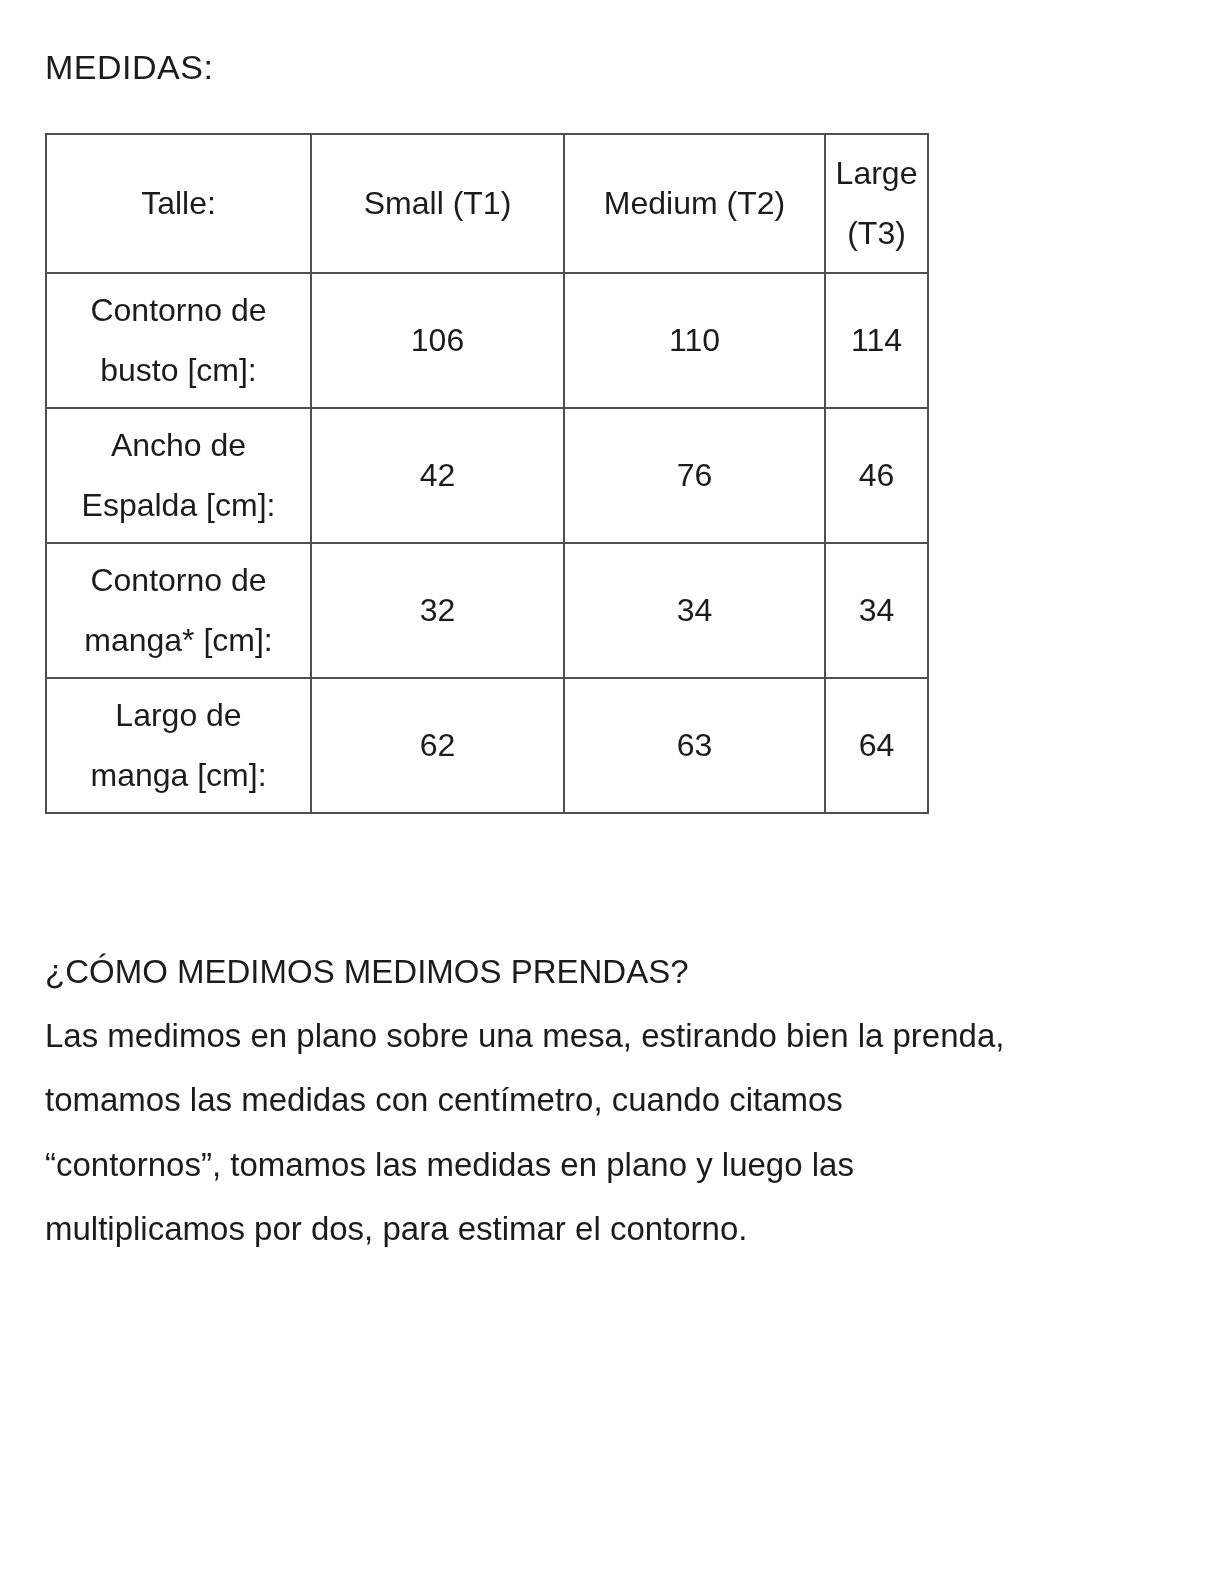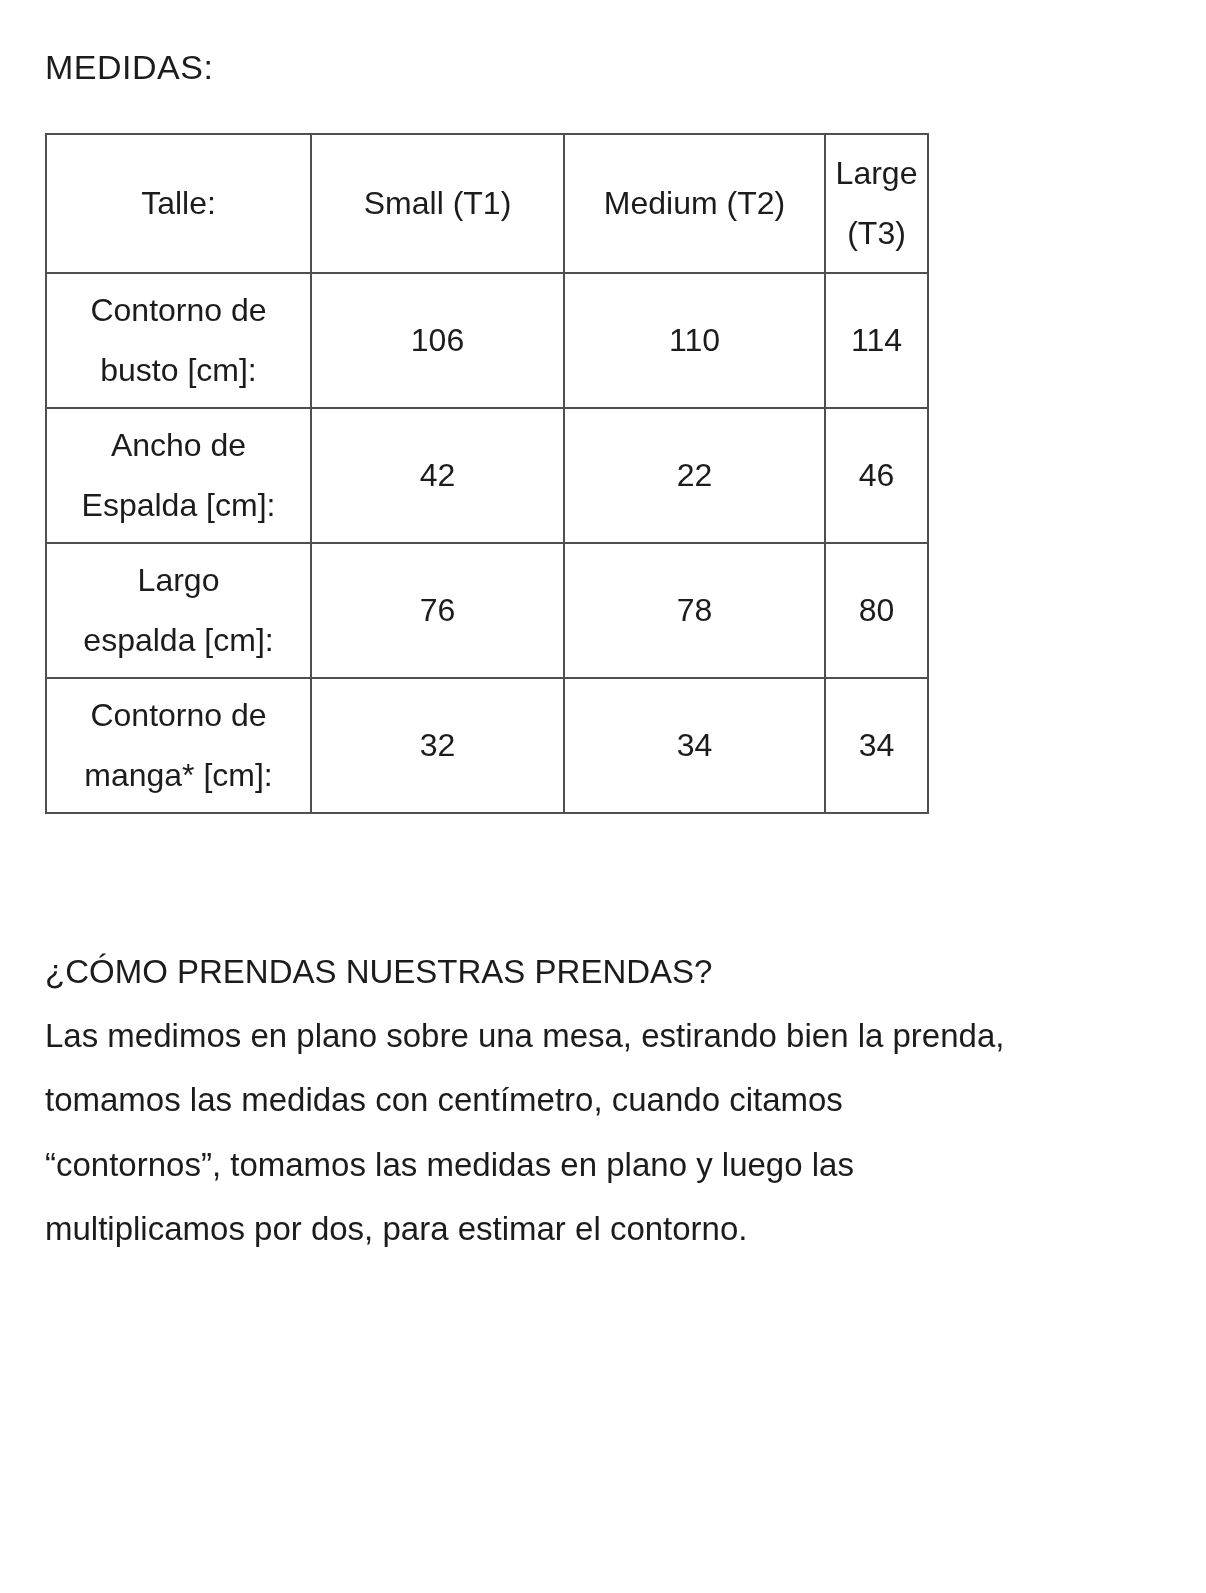--- a/index.html
+++ b/index.html
@@ -112,42 +112,42 @@
         <td class="cell-label">Contorno de
 busto [cm]:</td>
         <td class="cell-value">106</td>
         <td class="cell-value">110</td>
         <td class="cell-value">114</td>
       </tr>
       <tr class="data-row">
         <td class="cell-label">Ancho de
 Espalda [cm]:</td>
         <td class="cell-value">42</td>
-        <td class="cell-value">22</td>
+        <td class="cell-value">76</td>
         <td class="cell-value">46</td>
-      </tr>
-      <tr class="data-row">
-        <td class="cell-label">Largo
-espalda [cm]:</td>
-        <td class="cell-value">76</td>
-        <td class="cell-value">78</td>
-        <td class="cell-value v-top">80</td>
       </tr>
       <tr class="data-row">
         <td class="cell-label">Contorno de
 manga* [cm]:</td>
         <td class="cell-value">32</td>
         <td class="cell-value">34</td>
         <td class="cell-value">34</td>
       </tr>
+      <tr class="data-row">
+        <td class="cell-label">Largo de
+manga [cm]:</td>
+        <td class="cell-value">62</td>
+        <td class="cell-value">63</td>
+        <td class="cell-value">64</td>
+      </tr>
     </tbody>
   </table>
 
 
   <div class="section">
-    <p class="section-heading">¿CÓMO PRENDAS NUESTRAS PRENDAS?</p>
+    <p class="section-heading">¿CÓMO MEDIMOS MEDIMOS PRENDAS?</p>
     <p class="section-body">Las medimos en plano sobre una mesa, estirando bien la prenda,
 tomamos las medidas con centímetro, cuando citamos
 “contornos”, tomamos las medidas en plano y luego las
 multiplicamos por dos, para estimar el contorno.</p>
   </div>
 
 </div>
 
 </body></html>

